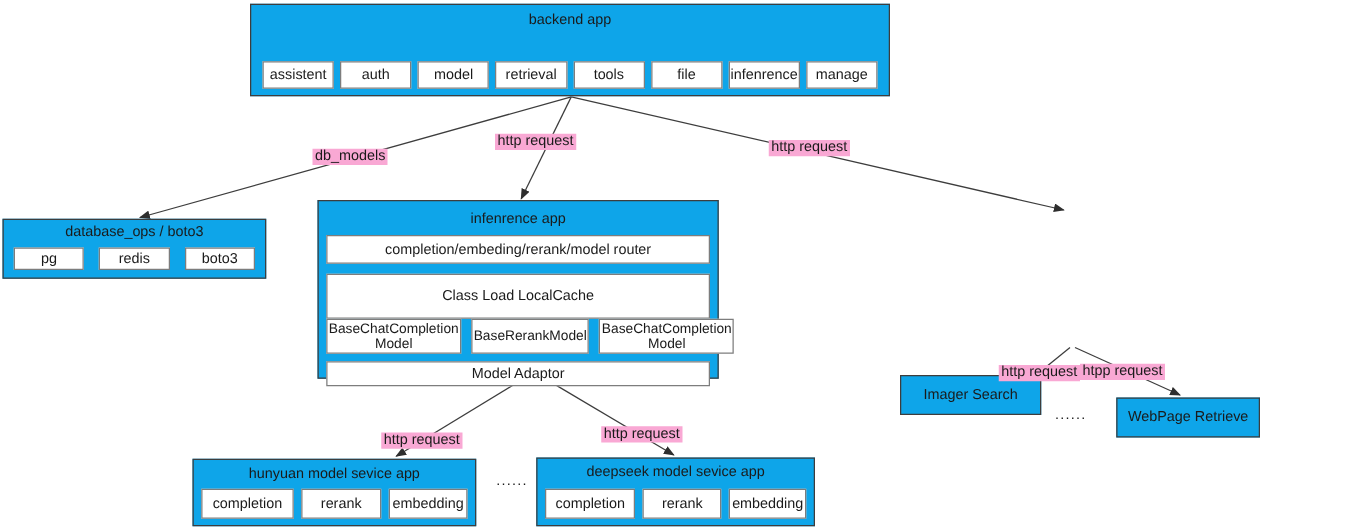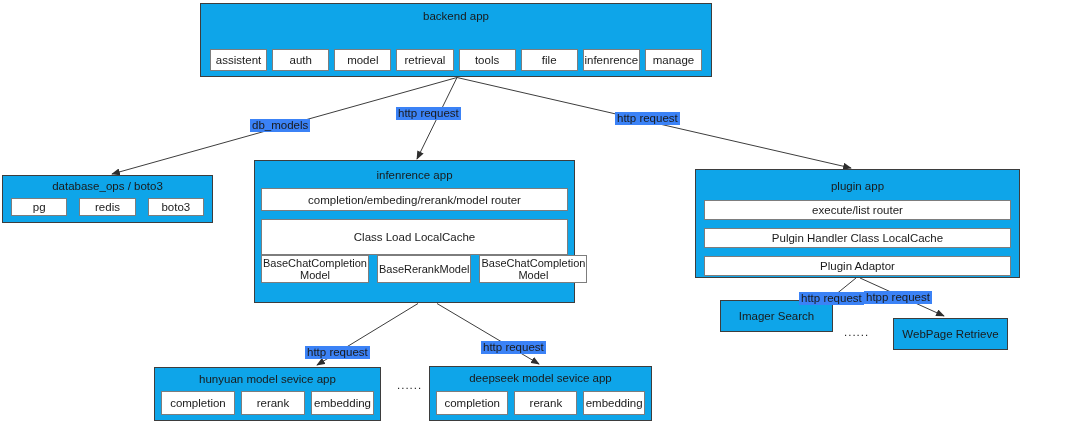--- a/index.html
+++ b/index.html
@@ -51,21 +51,21 @@
   .svcapp .chip { height:24px; }
   .svcapp .chip.c1 { flex:1.18; }
   .svcapp .chip.c2 { flex:1.02; }
   .svcapp .chip.c3 { flex:1; }
   
   .leaf { display:flex; align-items:center; justify-content:center; }
   .imager  { left:720px; top:300px; width:113px; height:32px; }
   .webpage { left:893px; top:318px; width:115px; height:32px; }
   
   .edge-label {
-    position:absolute; background:#3b82f6; padding:0 2px; white-space:nowrap;
+    position:absolute; background:#f9a8d4; padding:0 2px; white-space:nowrap;
     line-height:13px;
   }
   .lbl-db        { left:250px; top:119px; }
   .lbl-http-mid  { left:396px; top:107px; }
   .lbl-http-right{ left:615px; top:112px; }
   .lbl-http-hy   { left:305px; top:346px; }
   .lbl-http-ds   { left:481px; top:341px; }
   .lbl-http-img  { left:799px; top:292px; }
   .lbl-htpp-web  { left:864px; top:291px; }
   .dots { position:absolute; letter-spacing:1px; }
@@ -117,28 +117,23 @@
 
   <div class="node inference">
     <div class="node-title">infenrence app</div>
     <div class="inner router">completion/embeding/rerank/model router</div>
     <div class="inner cache">Class Load LocalCache</div>
     <div class="model-row">
       <div class="inner">BaseChatCompletion Model</div>
       <div class="inner">BaseRerankModel</div>
       <div class="inner">BaseChatCompletion Model</div>
     </div>
+    <div class="inner adaptor">Model Adaptor</div>
   </div>
 
-  <div class="node plugin">
-    <div class="node-title">plugin app</div>
-    <div class="inner">execute/list router</div>
-    <div class="inner">Pulgin Handler Class LocalCache</div>
-    <div class="inner">Plugin Adaptor</div>
-  </div>
 
   <div class="node svcapp hunyuan">
     <div class="node-title">hunyuan model sevice app</div>
     <div class="chip-row">
       <div class="chip c1">completion</div>
       <div class="chip c2">rerank</div>
       <div class="chip c3">embedding</div>
     </div>
   </div>
 

